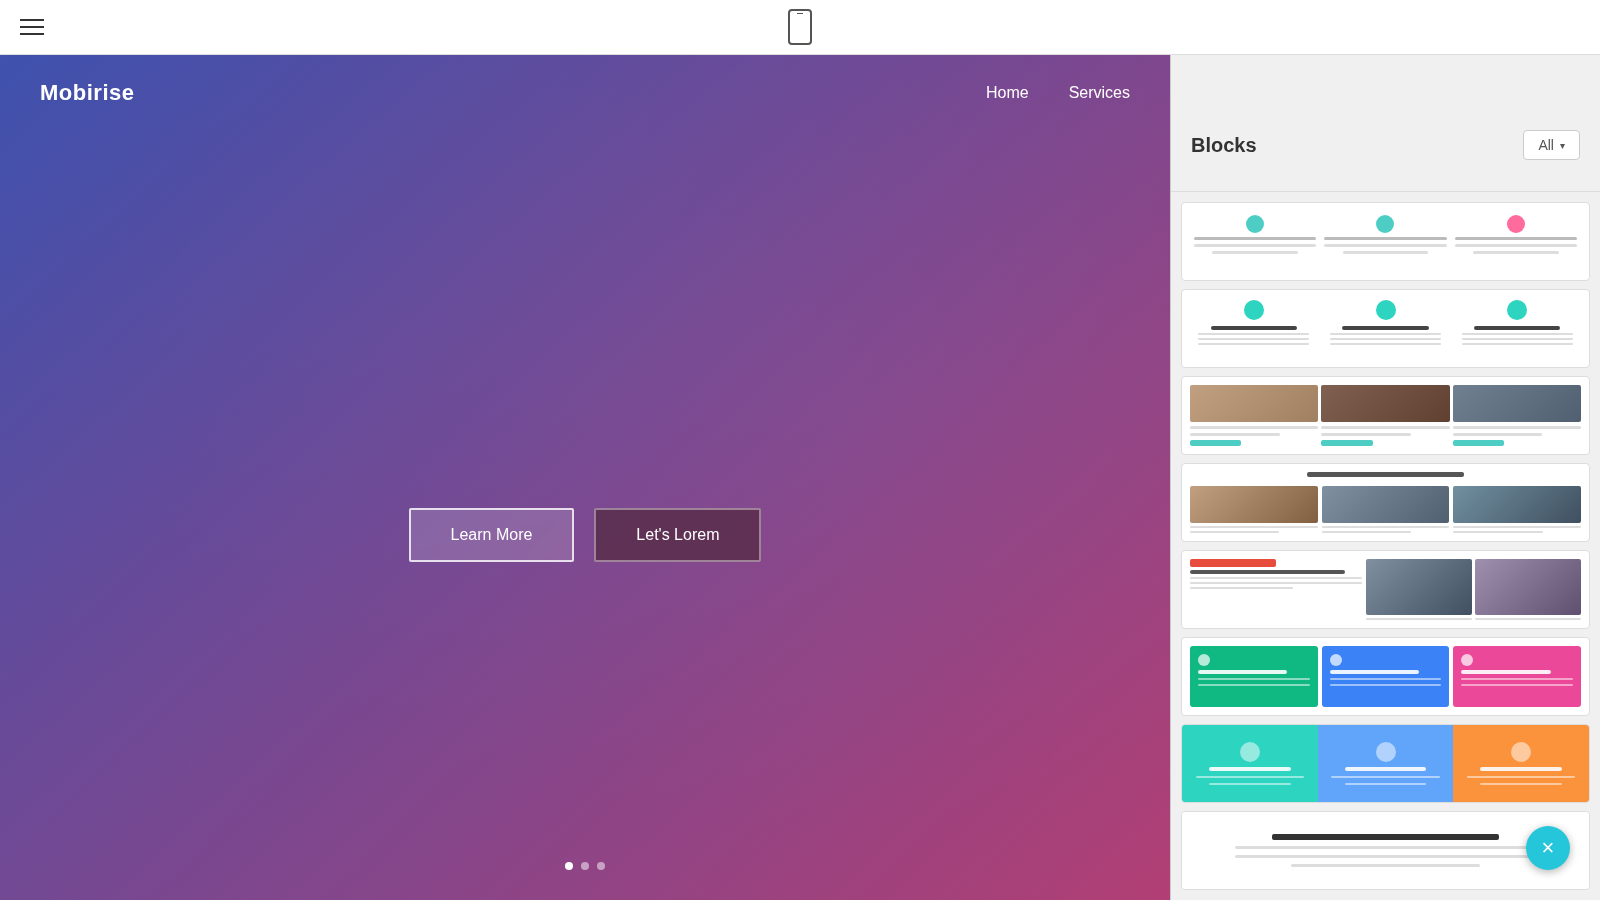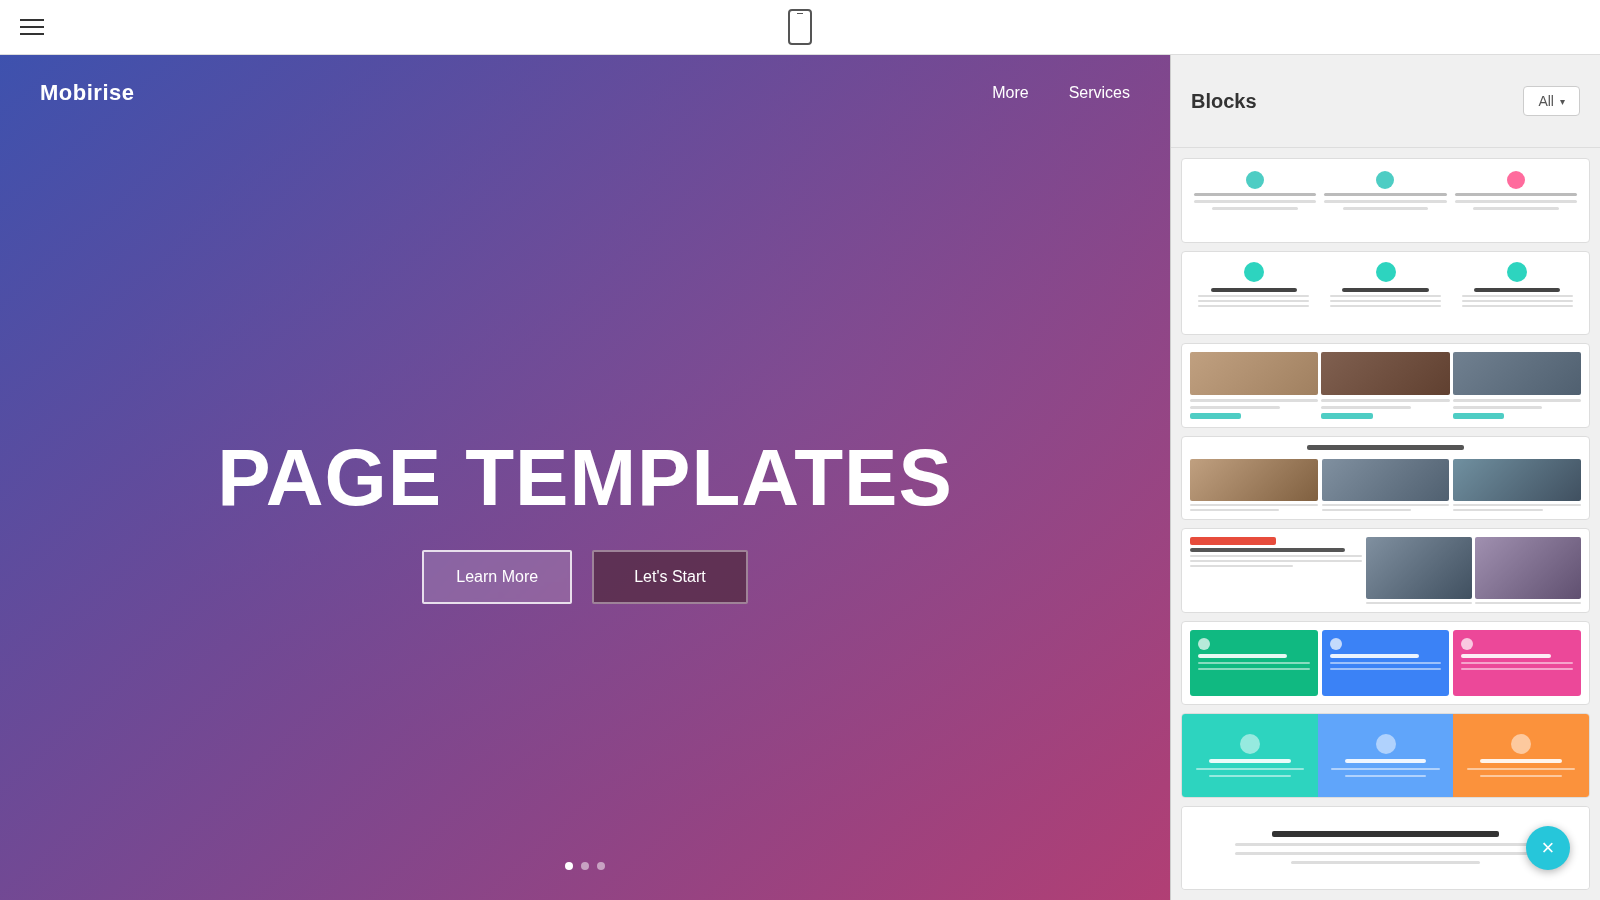--- a/index.html
+++ b/index.html
@@ -157,21 +157,21 @@
       max-width: 700px;
       margin-left: auto;
       margin-right: auto;
     }
     .hero-buttons {
       display: flex;
       gap: 20px;
       justify-content: center;
     }
     .btn-learn-more {
-      padding: 16px 32px;
+      padding: 16px 40px;
       background: rgba(255,255,255,0.15);
       border: 2px solid rgba(255,255,255,0.8);
       color: #fff;
       font-size: 16px;
       cursor: pointer;
       border-radius: 2px;
       backdrop-filter: blur(2px);
     }
     .btn-lets-start {
       padding: 16px 40px;
@@ -213,20 +213,21 @@
       flex-shrink: 0;
     }
     .blocks-header {
       display: flex;
       align-items: center;
       justify-content: space-between;
       padding: 31px 20px;
       background: #f0f0f0;
       border-bottom: 1px solid #ddd;
       flex-shrink: 0;
+      margin-top: 44px;
     }
     .blocks-title {
       font-size: 20px;
       font-weight: 600;
       color: #333;
     }
     .blocks-filter-btn {
       display: flex;
       align-items: center;
       gap: 6px;
@@ -523,33 +524,32 @@
 
   <div class="canvas">
     <div class="hero">
       <div class="hero-photo"></div>
       <div class="hero-bg"></div>
 
 
       <nav class="hero-nav">
         <span class="hero-brand">Mobirise</span>
         <div class="hero-nav-links">
-          <a class="hero-nav-link">More</a>
+          <a class="hero-nav-link">Home</a>
           <a class="hero-nav-link">Services</a>
         </div>
       </nav>
 
       <div class="hero-content">
         <h1 class="hero-title">
           <br>
-          <span>PAGE TEMPLATES</span>
         </h1>
         <div class="hero-buttons">
           <button class="btn-learn-more">Learn More</button>
-          <button class="btn-lets-start">Let's Start</button>
+          <button class="btn-lets-start">Let's Lorem</button>
         </div>
       </div>
 
       <div class="hero-dots">
         <div class="hero-dot active"></div>
         <div class="hero-dot"></div>
         <div class="hero-dot"></div>
       </div>
     </div>
   </div>

